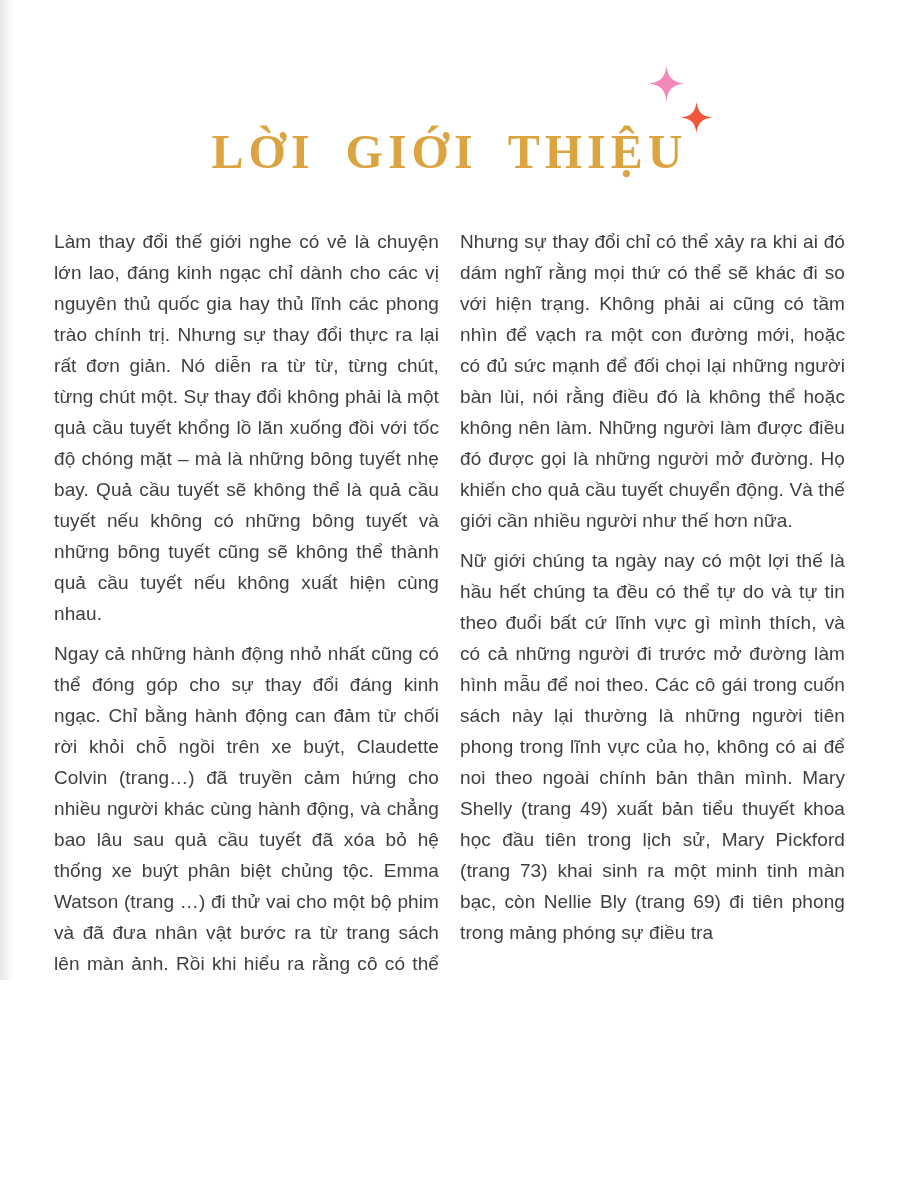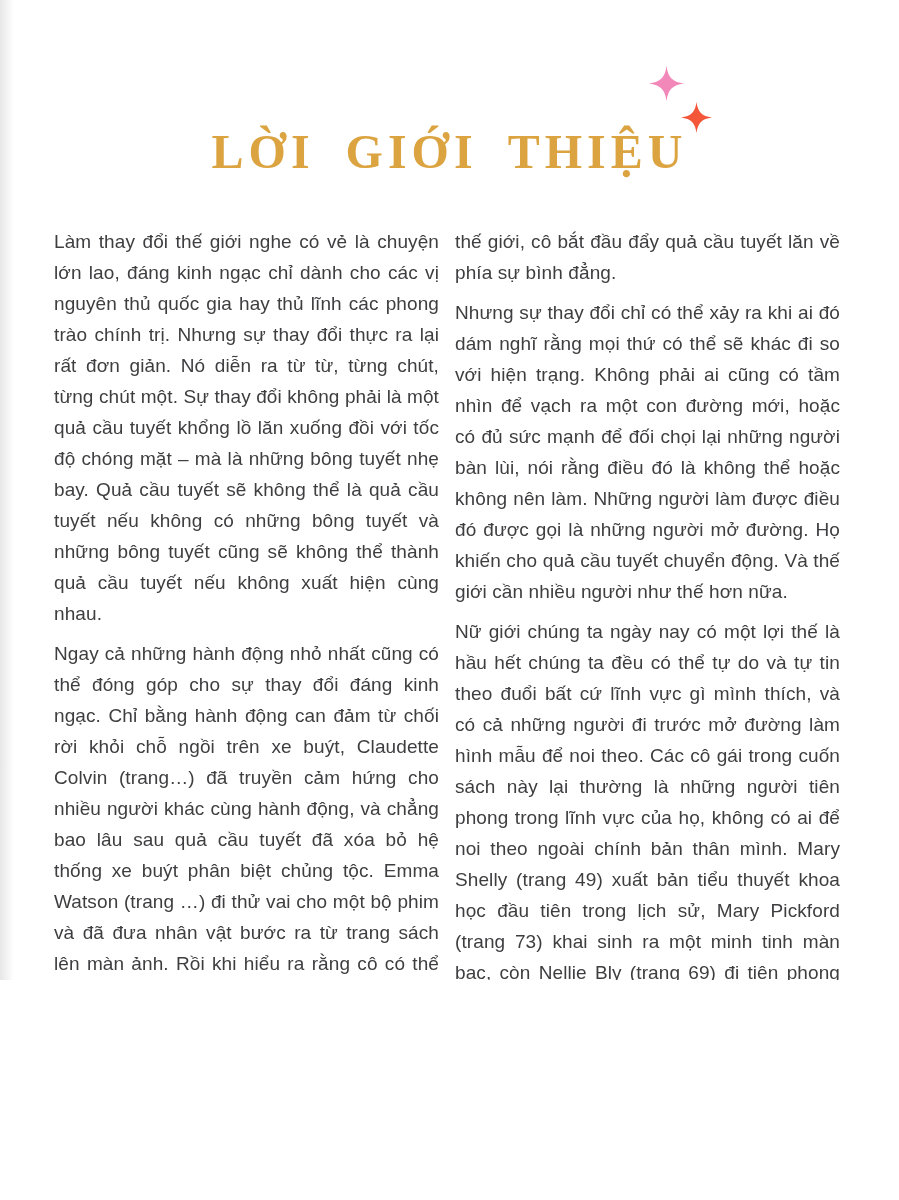--- a/index.html
+++ b/index.html
@@ -53,21 +53,21 @@
     left: 681px; top: 102px;
     width: 31px; height: 31px;
     color: var(--sparkle-orange, #F4563A);
   }
   .columns {
     position: absolute;
     left: 54px;
     top: 226px;
     width: 791px;
     display: flex;
-    gap: 16px;
+    gap: 21px;
   }
   .column {
     width: 385px;
     flex: 0 0 385px;
   }
   .column p {
     margin: 0 0 9px 0;
     font-size: 19px;
     line-height: 31px;
     text-align: justify;
@@ -108,21 +108,20 @@
   </span>
 
   <h1 class="chapter-title">LỜI GIỚI THIỆU</h1>
 
   <div class="columns">
     <div class="column">
       <p>Làm thay đổi thế giới nghe có vẻ là chuyện lớn lao, đáng kinh ngạc chỉ dành cho các vị nguyên thủ quốc gia hay thủ lĩnh các phong trào chính trị. Nhưng sự thay đổi thực ra lại rất đơn giản. Nó diễn ra từ từ, từng chút, từng chút một. Sự thay đổi không phải là một quả cầu tuyết khổng lồ lăn xuống đồi với tốc độ chóng mặt – mà là những bông tuyết nhẹ bay. Quả cầu tuyết sẽ không thể là quả cầu tuyết nếu không có những bông tuyết và những bông tuyết cũng sẽ không thể thành quả cầu tuyết nếu không xuất hiện cùng nhau.</p>
       <p>Ngay cả những hành động nhỏ nhất cũng có thể đóng góp cho sự thay đổi đáng kinh ngạc. Chỉ bằng hành động can đảm từ chối rời khỏi chỗ ngồi trên xe buýt, Claudette Colvin (trang…) đã truyền cảm hứng cho nhiều người khác cùng hành động, và chẳng bao lâu sau quả cầu tuyết đã xóa bỏ hệ thống xe buýt phân biệt chủng tộc. Emma Watson (trang …) đi thử vai cho một bộ phim và đã đưa nhân vật bước ra từ trang sách lên màn ảnh. Rồi khi hiểu ra rằng cô có thể sử dụng sự nổi tiếng của mình để giúp các phụ nữ trên khắp</p>
     </div>
     <div class="column">
-      <p>thế giới, cô bắt đầu đẩy quả cầu tuyết lăn về phía sự bình đẳng.</p>
       <p>Nhưng sự thay đổi chỉ có thể xảy ra khi ai đó dám nghĩ rằng mọi thứ có thể sẽ khác đi so với hiện trạng. Không phải ai cũng có tầm nhìn để vạch ra một con đường mới, hoặc có đủ sức mạnh để đối chọi lại những người bàn lùi, nói rằng điều đó là không thể hoặc không nên làm. Những người làm được điều đó được gọi là những người mở đường. Họ khiến cho quả cầu tuyết chuyển động. Và thế giới cần nhiều người như thế hơn nữa.</p>
       <p>Nữ giới chúng ta ngày nay có một lợi thế là hầu hết chúng ta đều có thể tự do và tự tin theo đuổi bất cứ lĩnh vực gì mình thích, và có cả những người đi trước mở đường làm hình mẫu để noi theo. Các cô gái trong cuốn sách này lại thường là những người tiên phong trong lĩnh vực của họ, không có ai để noi theo ngoài chính bản thân mình. Mary Shelly (trang 49) xuất bản tiểu thuyết khoa học đầu tiên trong lịch sử, Mary Pickford (trang 73) khai sinh ra một minh tinh màn bạc, còn Nellie Bly (trang 69) đi tiên phong trong mảng phóng sự điều tra</p>
     </div>
   </div>
 
   <div class="page-footer">
     <span>LỜI GIỚI THIỆU</span><span class="sep">•</span><span>1</span>
   </div>
 
 </div>

